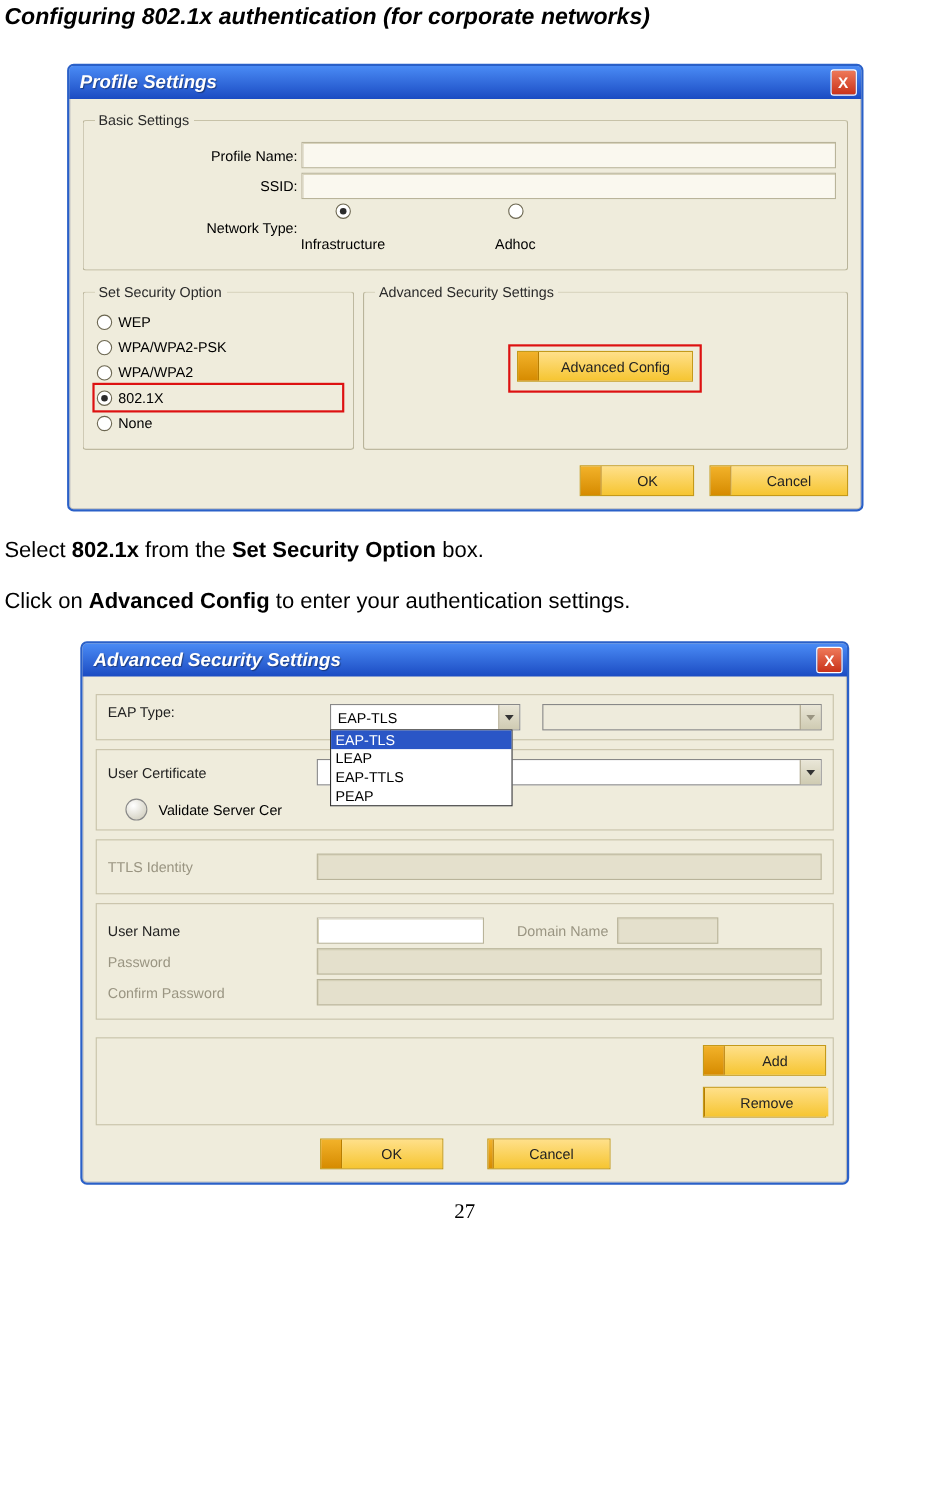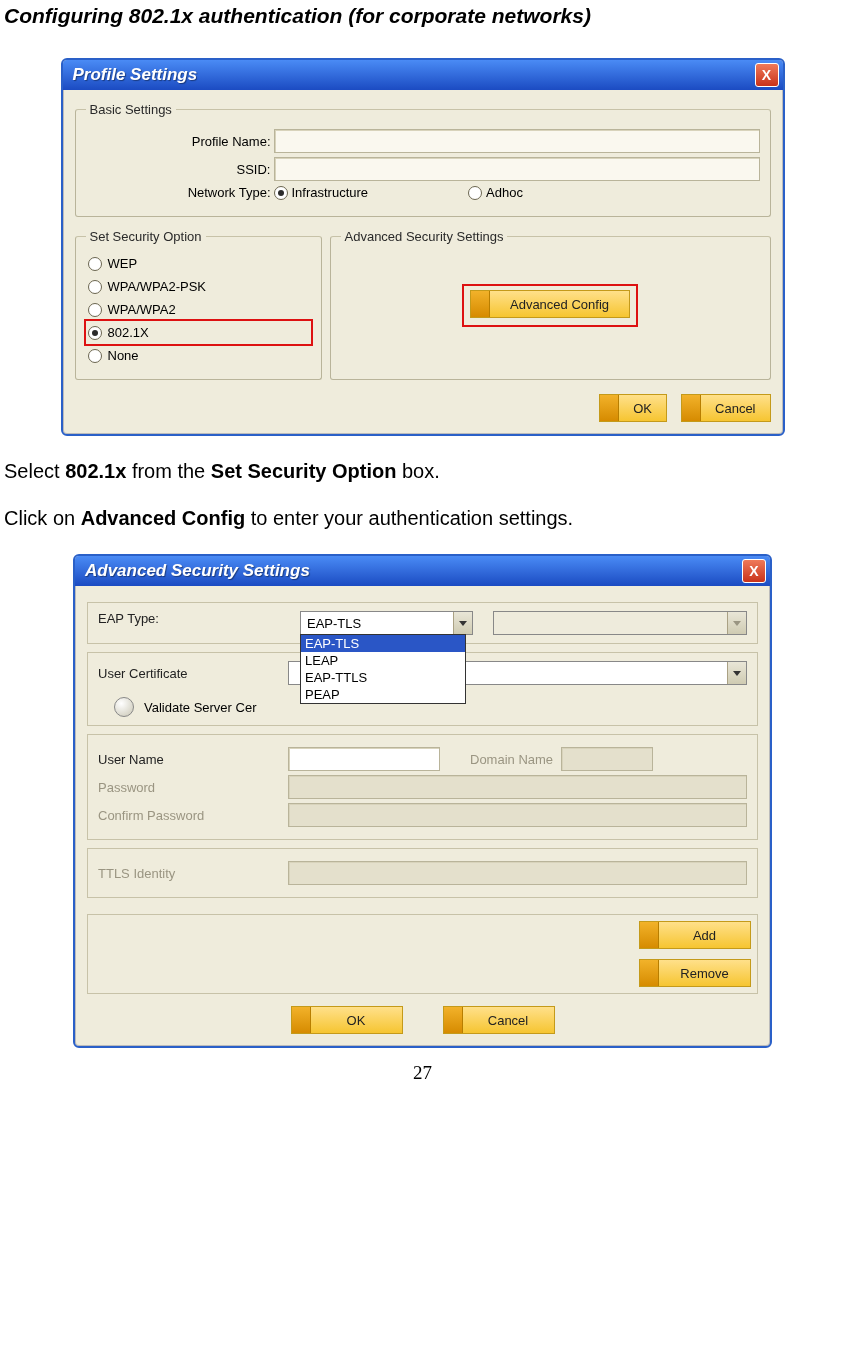--- a/index.html
+++ b/index.html
@@ -108,23 +108,24 @@
     flex: 1;
     height: 22px;
     background: #faf8ef;
     border: 1px solid #b9b49a;
     box-shadow: inset 1px 1px 0 #d8d3bb;
   }
   
   .radio-wrap {
     display: flex;
     align-items: center;
-    gap: 4px;
+    gap: 15px;
     font-size: 13px;
     margin-right: 60px;
+    flex-direction: column;
   }
   .radio {
     width: 12px;
     height: 12px;
     border: 1px solid #6b6650;
     border-radius: 50%;
     background: #fff;
     display: inline-flex;
     align-items: center;
     justify-content: center;
@@ -177,21 +178,21 @@
   }
   .btn .tab-mid {
     background: linear-gradient(#ffe08a, #f6c531);
     display: flex;
     align-items: center;
     justify-content: center;
     padding: 0 20px;
     font-size: 13px;
     color: #222;
   }
-  .btn.sm .tab-mid { padding: 0 14px; }
+  .btn.sm .tab-mid { padding: 0 32px; }
   .btn-row {
     display: flex;
     justify-content: flex-end;
     gap: 14px;
     padding-top: 6px;
   }
   .btn-row.center {
     justify-content: center;
     gap: 40px;
   }
@@ -421,38 +422,38 @@
           </div>
         </div>
         <div class="cert-row">
           <div class="round-toggle"></div>
           <div style="font-size:13px;">Validate Server Cer</div>
         </div>
       </div>
 
       <div class="group">
         <div class="row">
+          <div class="lbl-left dis">TTLS Identity</div>
+          <div class="text-input" style="background:#e4e0cc;"></div>
+        </div>
+      </div>
+
+      <div class="group">
+        <div class="row">
           <div class="lbl-left">User Name</div>
           <div class="text-input" style="flex:0 0 150px;background:#fff;"></div>
           <div class="lbl-left dis" style="width:auto;margin-left:30px;">Domain Name</div>
           <div class="text-input" style="flex:0 0 90px;background:#e4e0cc;margin-left:8px;"></div>
         </div>
         <div class="row">
           <div class="lbl-left dis">Password</div>
           <div class="text-input" style="background:#e4e0cc;"></div>
         </div>
         <div class="row">
           <div class="lbl-left dis">Confirm Password</div>
-          <div class="text-input" style="background:#e4e0cc;"></div>
-        </div>
-      </div>
-
-      <div class="group">
-        <div class="row">
-          <div class="lbl-left dis">TTLS Identity</div>
           <div class="text-input" style="background:#e4e0cc;"></div>
         </div>
       </div>
 
       <div class="group" style="padding:6px;margin-top:16px;">
         <div style="display:flex;gap:10px;align-items:stretch;">
           <div style="flex:1;"></div>
           <div class="list-box-btns">
             <div class="btn sm" style="width:110px">
               <div class="tab-left"></div>

